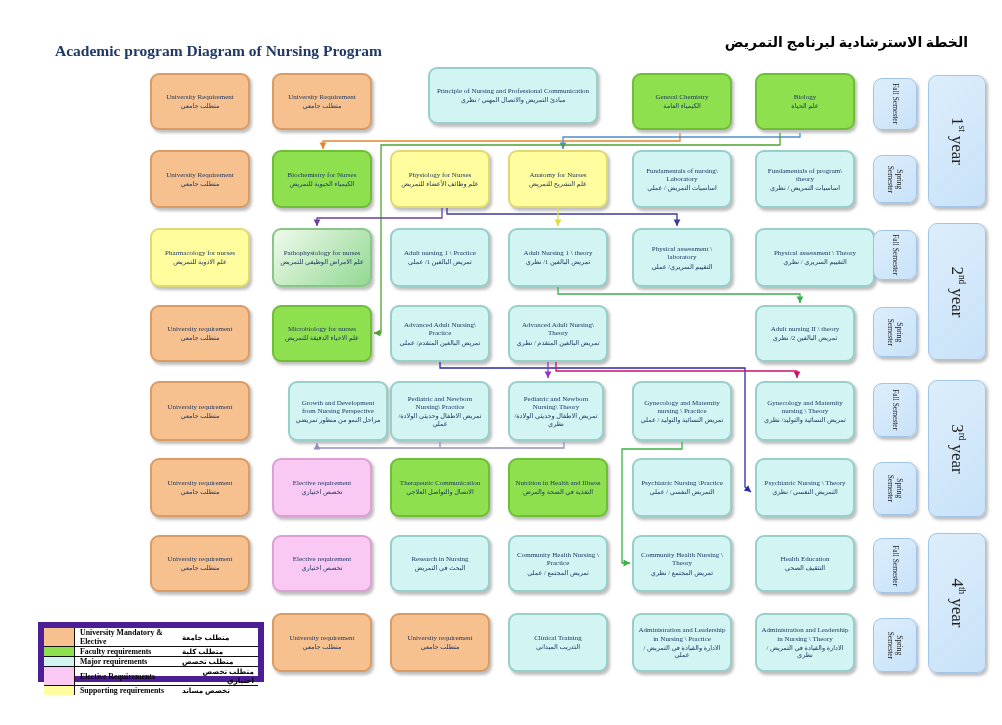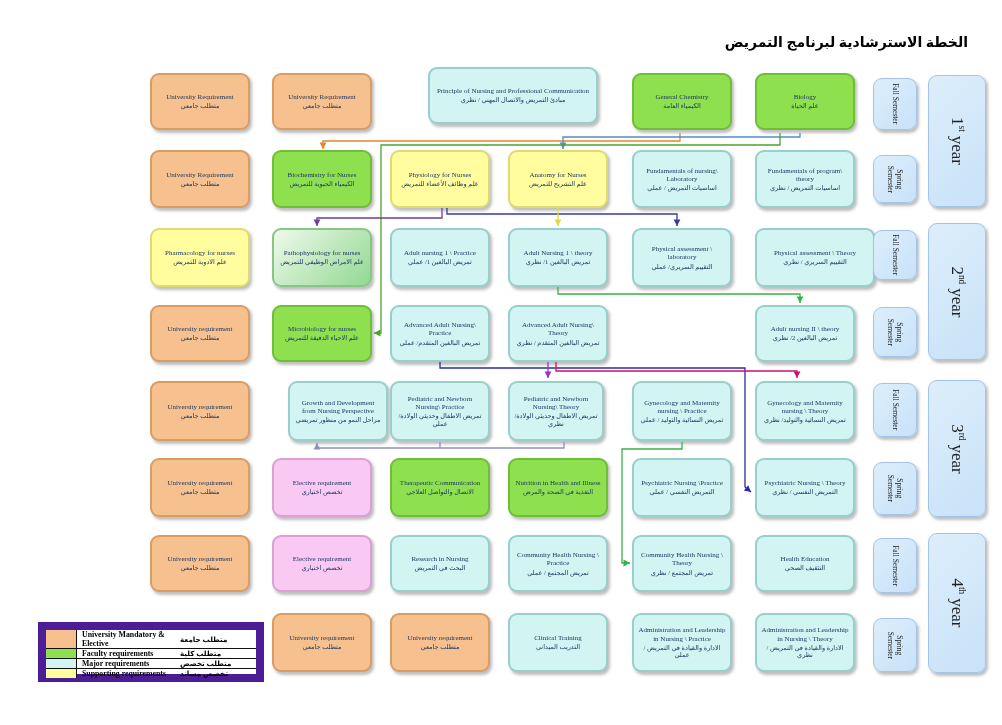--- a/index.html
+++ b/index.html
@@ -15,33 +15,34 @@
   .course-box .ar{font-size:6.5px;line-height:1.15;direction:rtl;margin-top:1px;}
   .side-box{position:absolute;border-radius:9px;border:1px solid #A2C4E8;
       background:linear-gradient(135deg,#DDEEfB,#C8E2F9);
       box-shadow:2px 2.5px 3px rgba(110,110,110,.45);
       display:flex;align-items:center;justify-content:center;color:#222;box-sizing:border-box;}
   .rot{transform:rotate(90deg);text-align:center;}
   .sem-label{font-size:7.5px;line-height:1.25;width:48px;}
   .year-label{font-size:17px;white-space:nowrap;width:110px;}
   .year-label sup{font-size:0.55em;}
   #arrows{position:absolute;left:0;top:0;pointer-events:none;}
-  #legend{position:absolute;left:38px;top:622px;width:226px;height:60px;border:8px solid #4c1d95;
+  #legend{position:absolute;left:38px;top:622px;width:226px;height:60px;border:6px solid #4c1d95;
       display:flex;flex-direction:column;box-sizing:border-box;background:#fff;}
   .legend-row{flex:1;display:flex;align-items:stretch;border-top:1px solid #111;}
   .legend-row:first-child{border-top:none;}
   .legend-swatch{width:30px;border-right:1px solid #111;}
   .legend-en{font-size:7.8px;font-weight:bold;color:#000;display:flex;align-items:center;padding-left:5px;flex:1;}
   .legend-ar{font-size:7.2px;font-weight:bold;color:#000;display:flex;align-items:center;justify-content:flex-end;
       padding-right:4px;direction:rtl;width:72px;}
 </style>
 </head>
 <body>
 
 <div id="page">
+  <div class="title-en">Academic program Diagram of Nursing Program</div>
   <div class="title-ar">الخطة الاسترشادية لبرنامج التمريض</div>
   <div id="boxes">
       <div class="course-box" style="left: 150px; top: 73px; width: 100px; height: 57px; background: rgb(246, 193, 142); border-color: rgb(219, 156, 100);">
         <div class="en">University Requirement</div>
         <div class="ar">متطلب جامعي</div>
       </div>
       <div class="course-box" style="left: 272px; top: 73px; width: 100px; height: 57px; background: rgb(246, 193, 142); border-color: rgb(219, 156, 100);">
         <div class="en">University Requirement</div>
         <div class="ar">متطلب جامعي</div>
       </div>
@@ -291,18 +292,23 @@
         <div class="legend-swatch" style="background: rgb(142, 224, 79);"></div>
         <div class="legend-en">Faculty requirements</div>
         <div class="legend-ar">متطلب كلية</div>
       </div>
       <div class="legend-row">
         <div class="legend-swatch" style="background: rgb(210, 244, 242);"></div>
         <div class="legend-en">Major requirements</div>
         <div class="legend-ar">متطلب تخصص</div>
       </div>
       <div class="legend-row">
+        <div class="legend-swatch" style="background: rgb(249, 200, 243);"></div>
+        <div class="legend-en">Elective Requirements</div>
+        <div class="legend-ar">متطلب تخصص اختياري</div>
+      </div>
+      <div class="legend-row">
         <div class="legend-swatch" style="background: rgb(255, 253, 158);"></div>
         <div class="legend-en">Supporting requirements</div>
         <div class="legend-ar">تخصص مساند</div>
       </div>
     </div>
 </div>
 
 </body></html>

